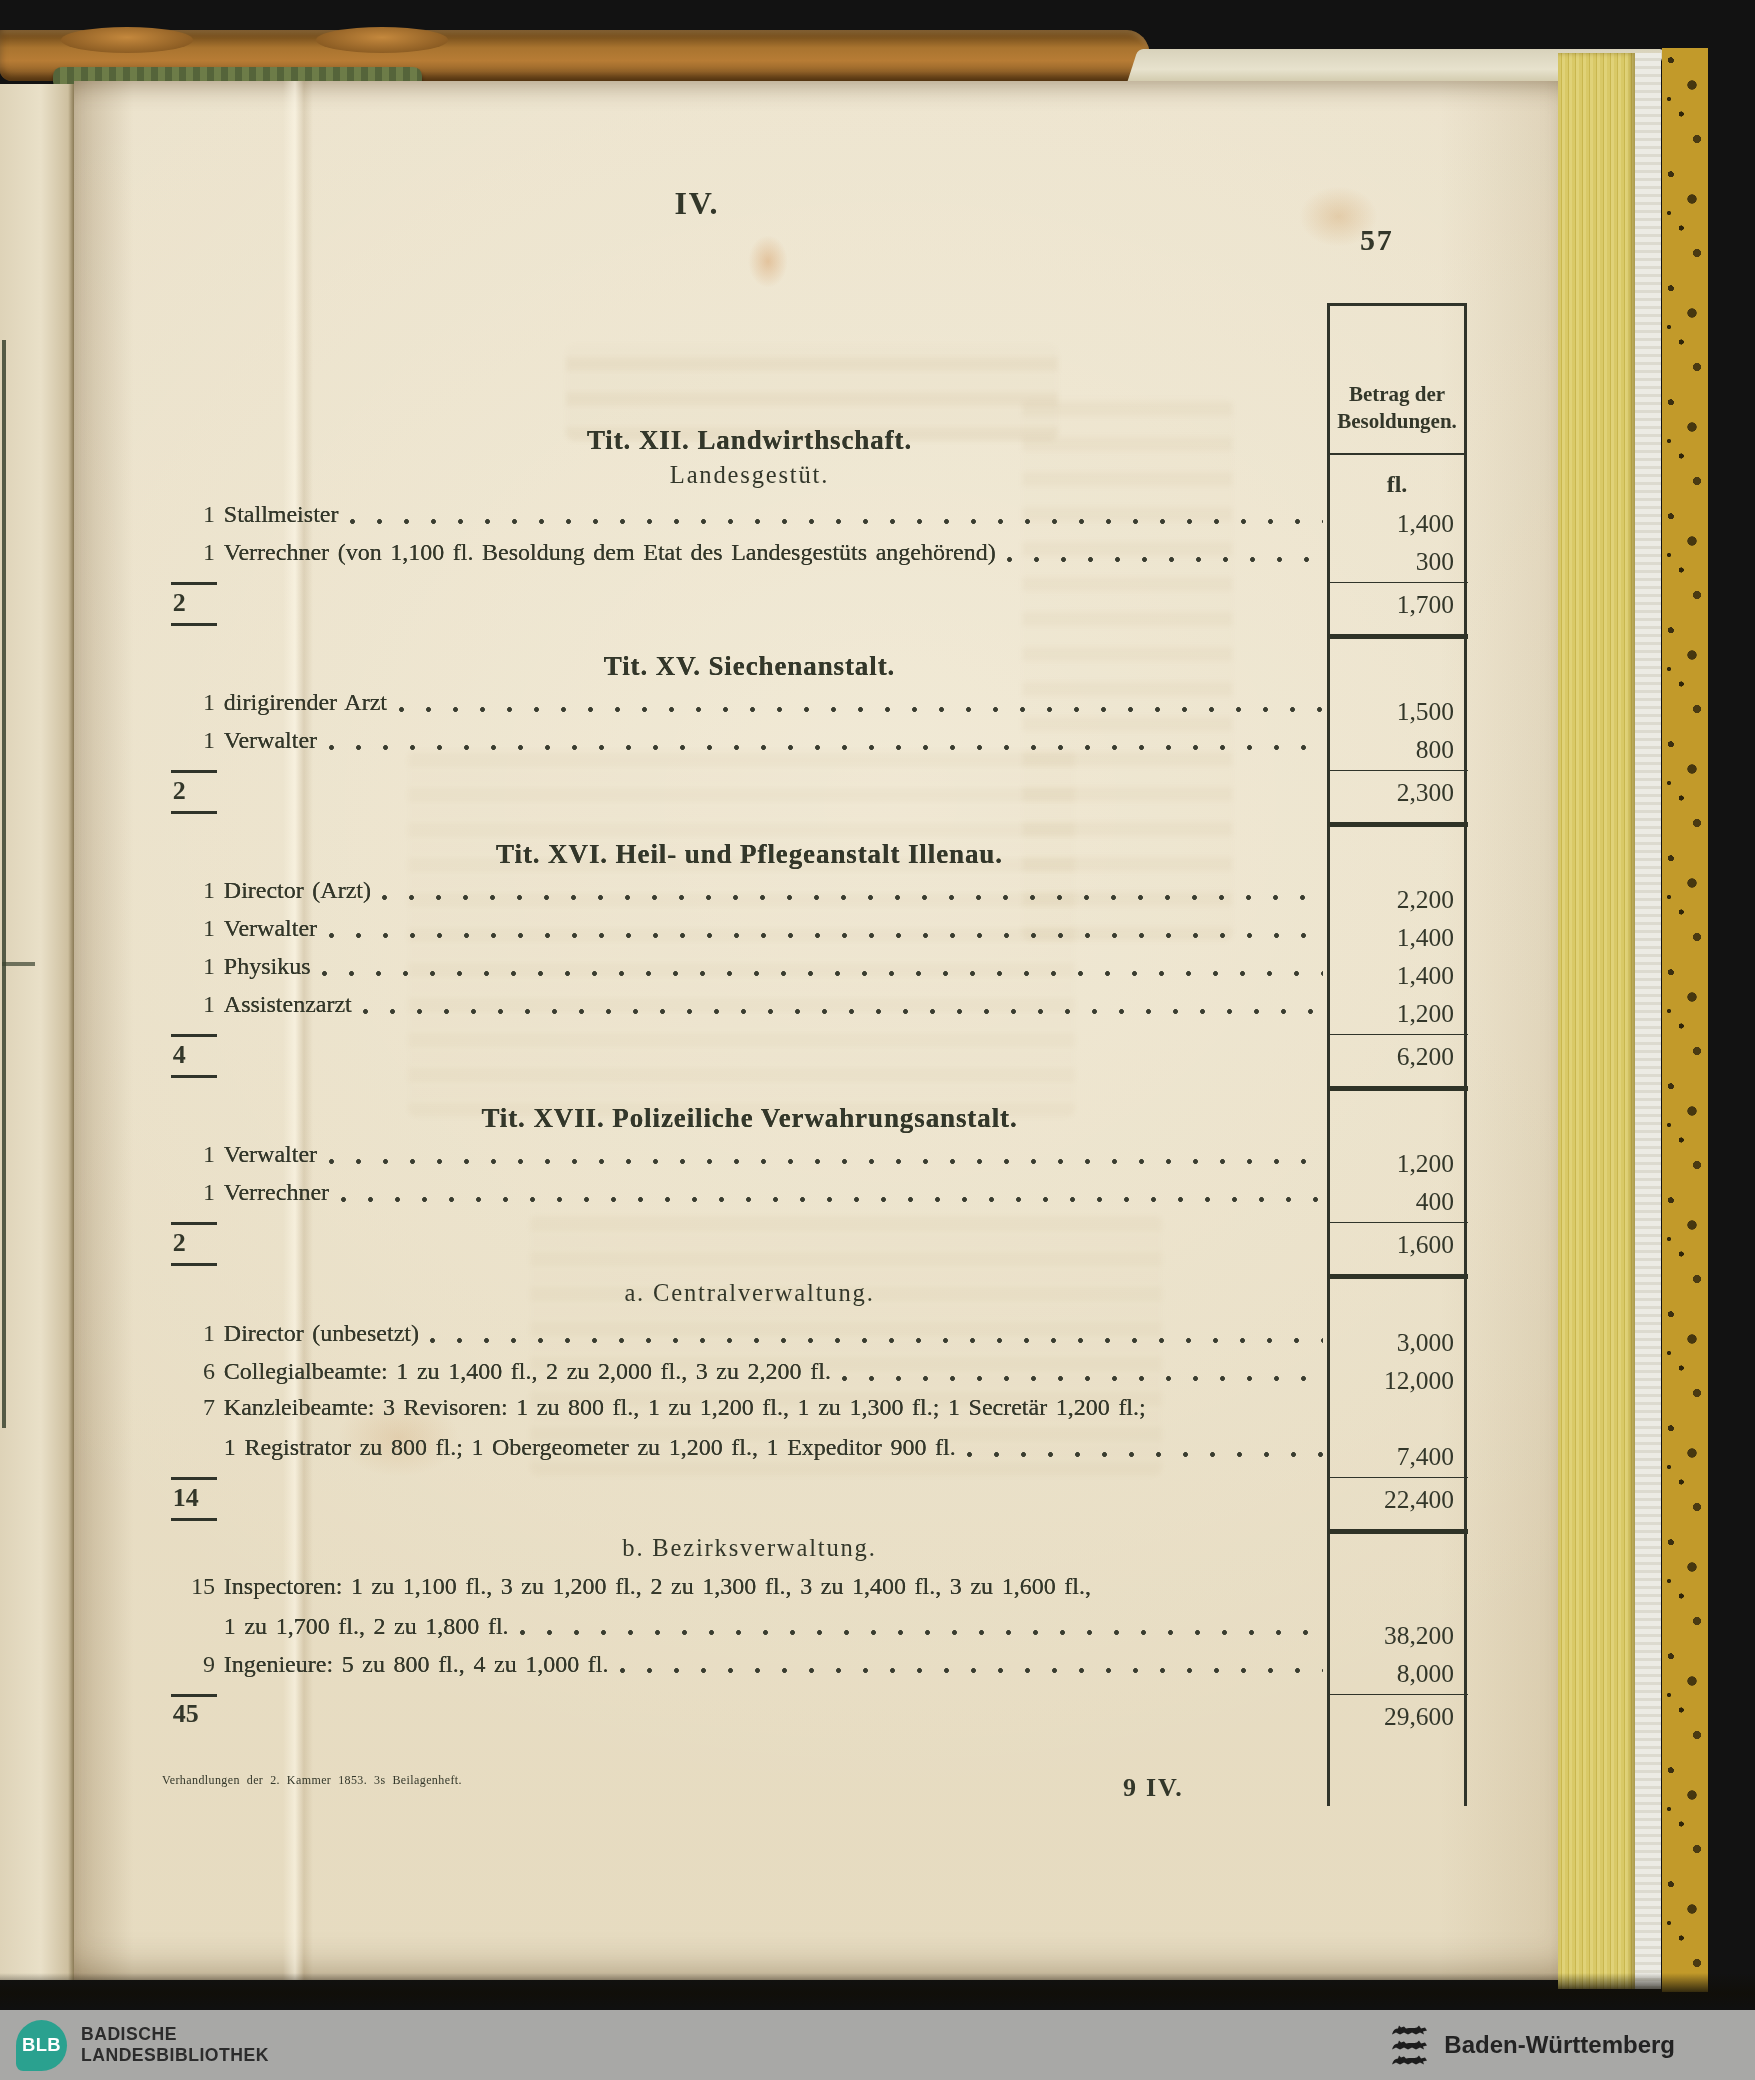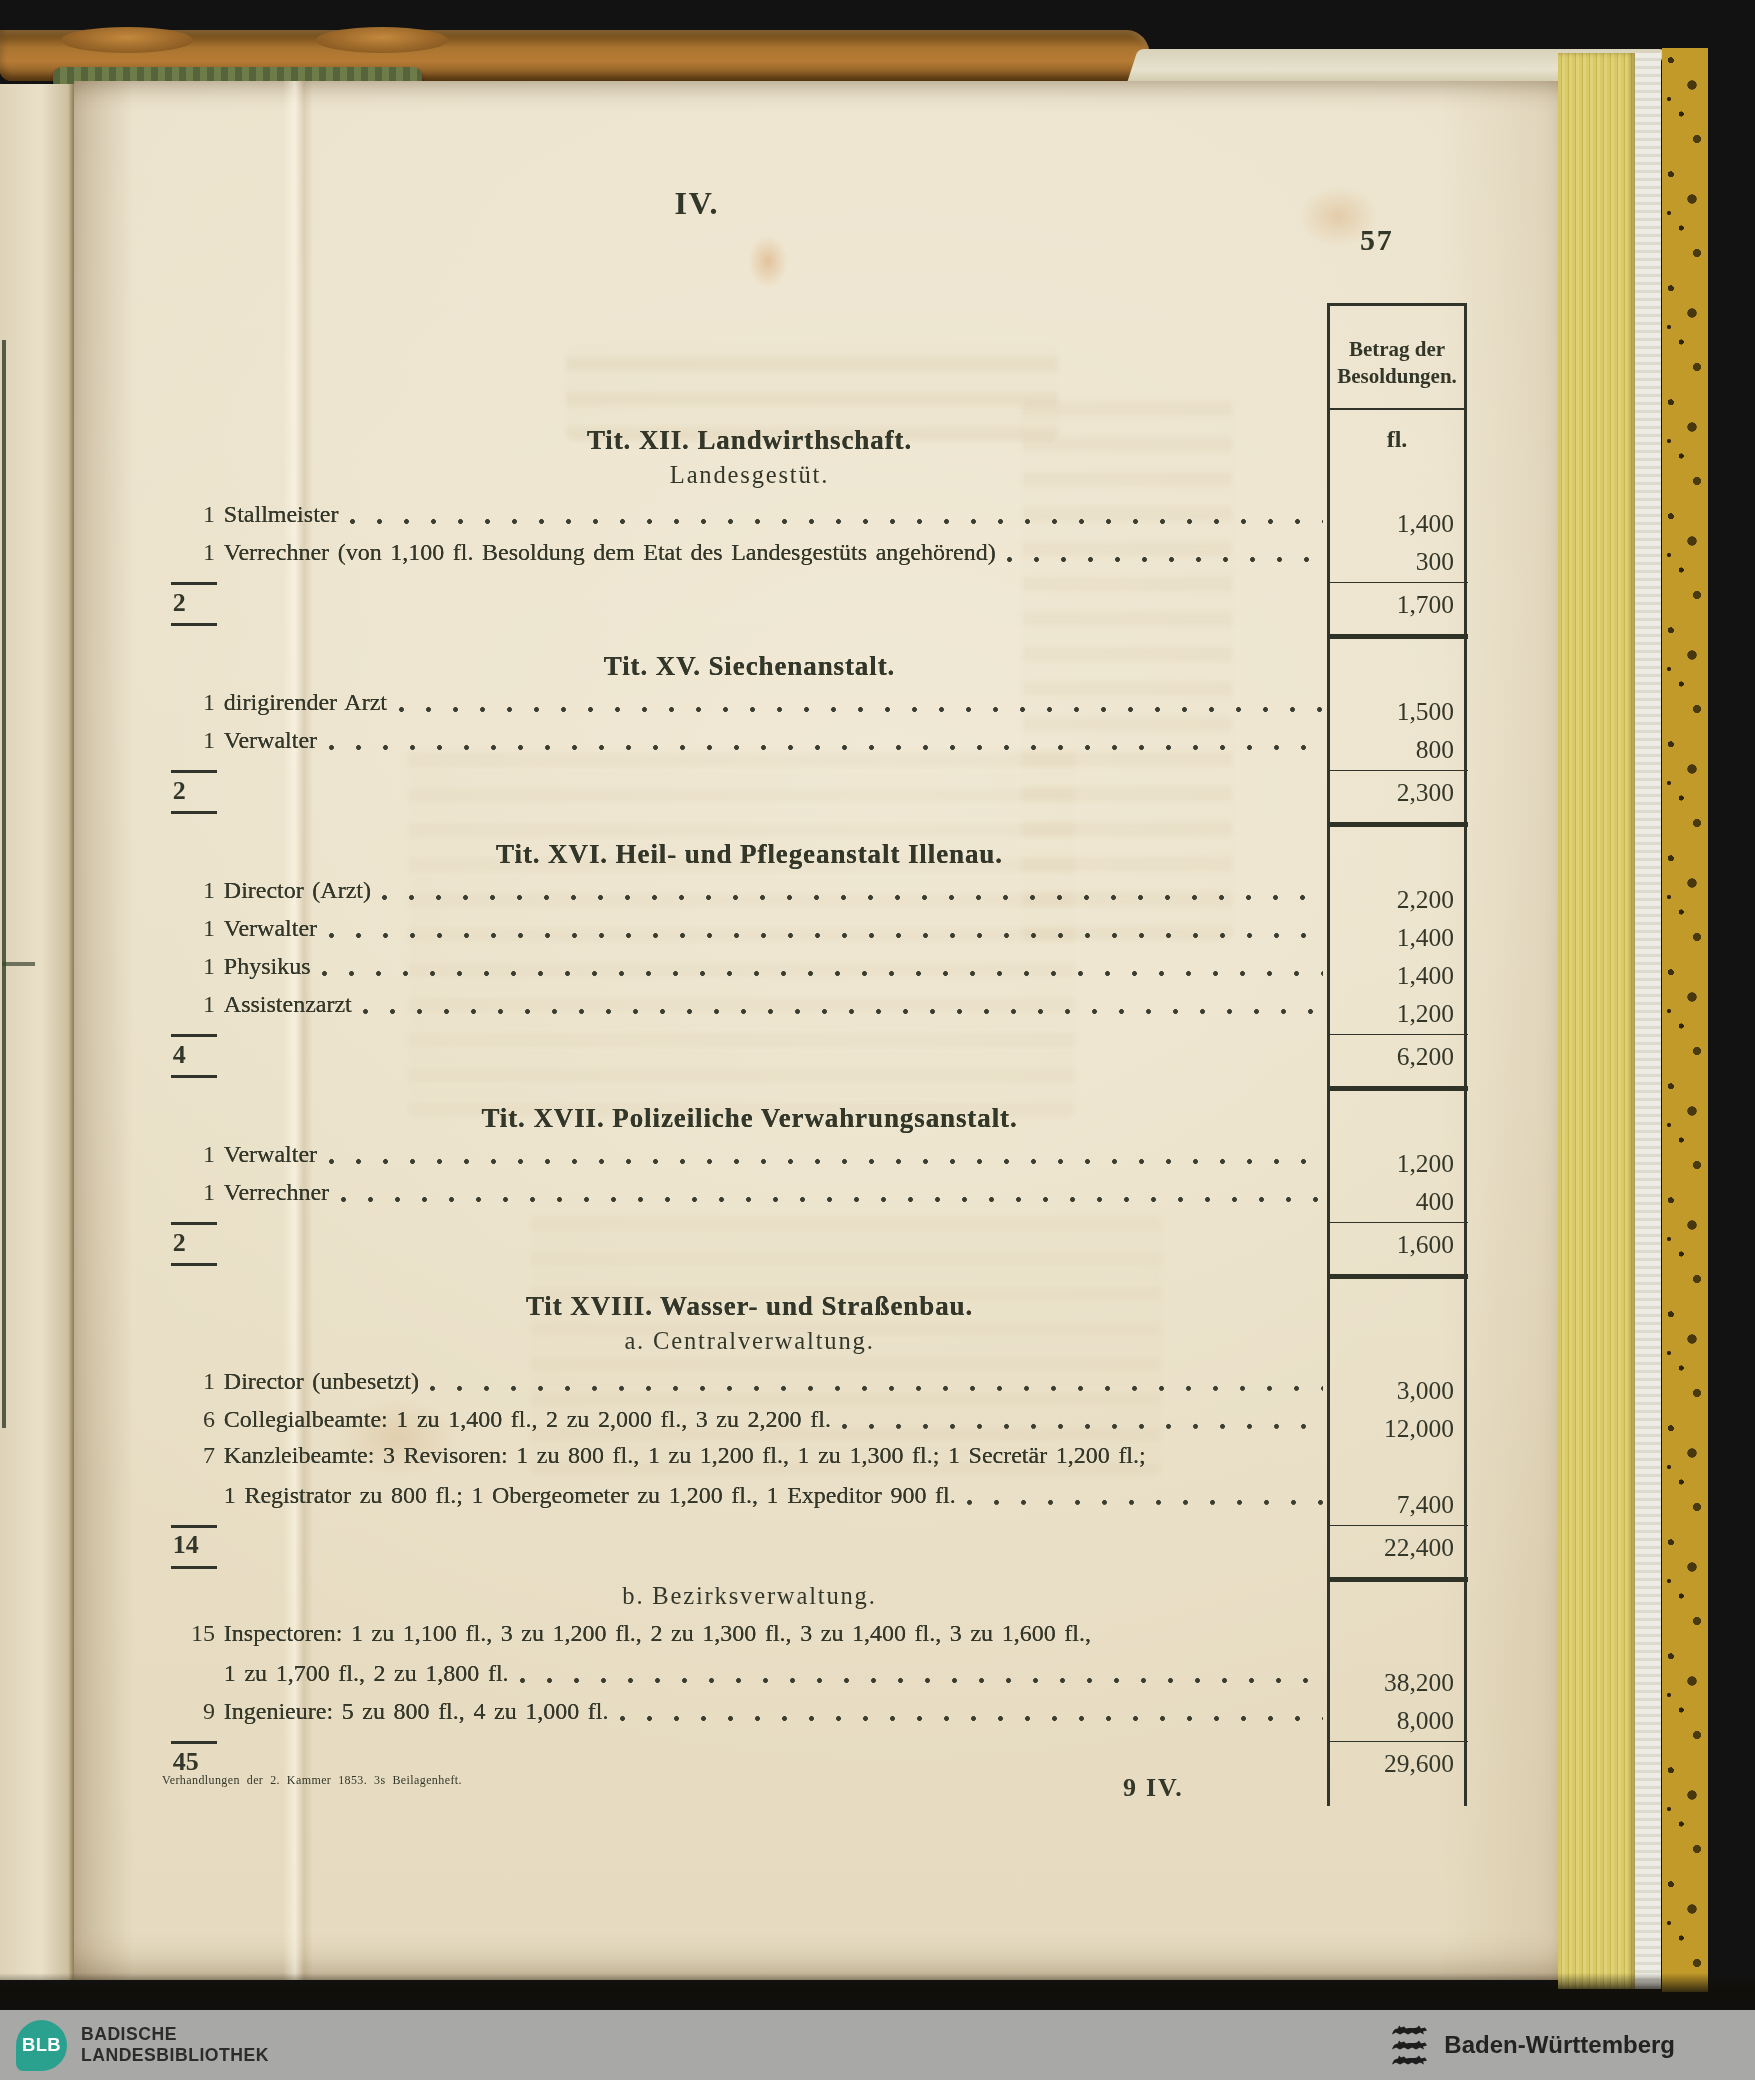--- a/index.html
+++ b/index.html
@@ -48,21 +48,21 @@
   .ghost{position:absolute;filter:blur(2.6px);opacity:.5;border-radius:8.8px;
     background:repeating-linear-gradient(0deg,rgba(168,138,84,.18) 0 14px,rgba(168,138,84,.04) 14px 35px);}
   .stain{position:absolute;border-radius:50%;}
   .folio-numeral{position:absolute;left:0;top:104px;width:1246px;text-align:center;
     font-size:32px;font-weight:700;letter-spacing:1.8px;}
   .page-number{position:absolute;left:1286px;top:142px;font-size:30px;font-weight:700;letter-spacing:1.8px;}
   
   .amount-box{position:absolute;left:1253px;top:222px;width:140px;height:1503px;box-sizing:border-box;
     border-left:3.5px solid #30342a;border-right:3.5px solid #30342a;border-top:3.5px solid #30342a;}
   .abox-h1,.abox-h2{text-align:center;font-size:21px;line-height:27px;font-weight:600;}
-  .abox-h1{padding-top:30px;}
+  .abox-h1{padding-top:30px;margin-top:45px;}
   .abox-rule{border-top:2.6px solid #30342a;margin-top:17.6px;}
   .abox-unit{text-align:center;font-size:24px;margin-top:16px;font-weight:600;}
   
   .content{position:absolute;left:97px;top:0;width:1297px;padding-top:332px;}
   .sec-title{margin:10.5px 140px 5.3px 0;font-size:27px;line-height:32px;font-weight:700;text-align:center;
     letter-spacing:0.9px;text-shadow:0 0 0.5px #33372a;}
   .sec-sub{margin:0 140px 10.5px 0;font-size:24.6px;line-height:28px;text-align:center;letter-spacing:1.8px;}
   .row{display:flex;align-items:baseline;height:38px;font-size:24px;word-spacing:2.6px;white-space:nowrap;}
   .count{width:44px;margin-right:8.8px;text-align:right;flex:none;}
   .label{flex:none;text-shadow:0 0 0.4px #33372a;}
@@ -242,21 +242,20 @@
 </div>
     <div class="trow">
       <div class="tcount">2</div>
       <div class="tspacer"></div>
       <div class="tamount">1,600</div>
     </div>
     <div class="sec-div"></div>
   </section>
 
   <section class="sec">
-    <h3 class="sec-title">Tit XVIII. Wasser- und Straßenbau.</h3>
     <div class="sec-sub">a. Centralverwaltung.</div>
     <div class="rows">
   <div class="row">
     <div class="count">1</div>
     <div class="label">Director (unbesetzt)</div>
     <div class="leader"></div>
     <div class="amount">3,000</div>
   </div>
 
   <div class="row">

